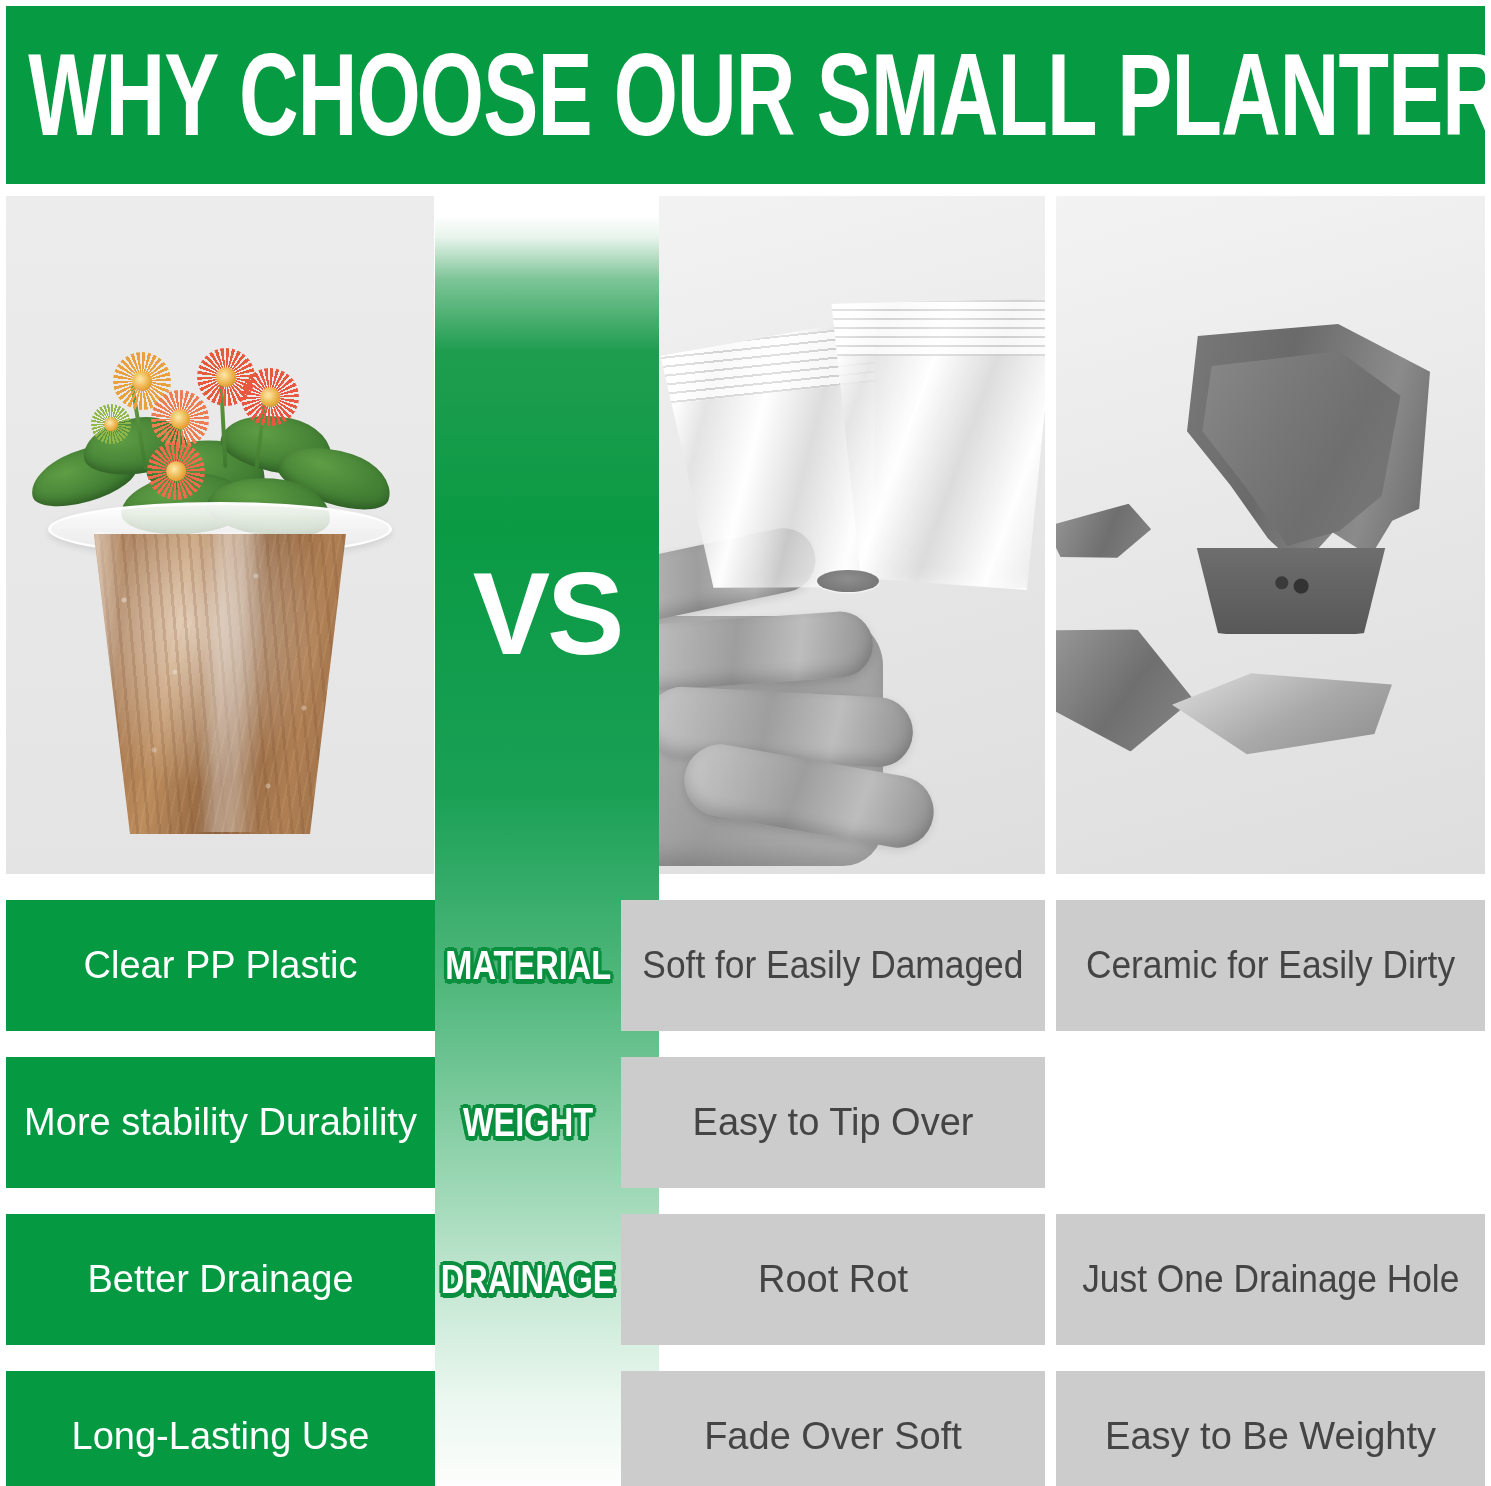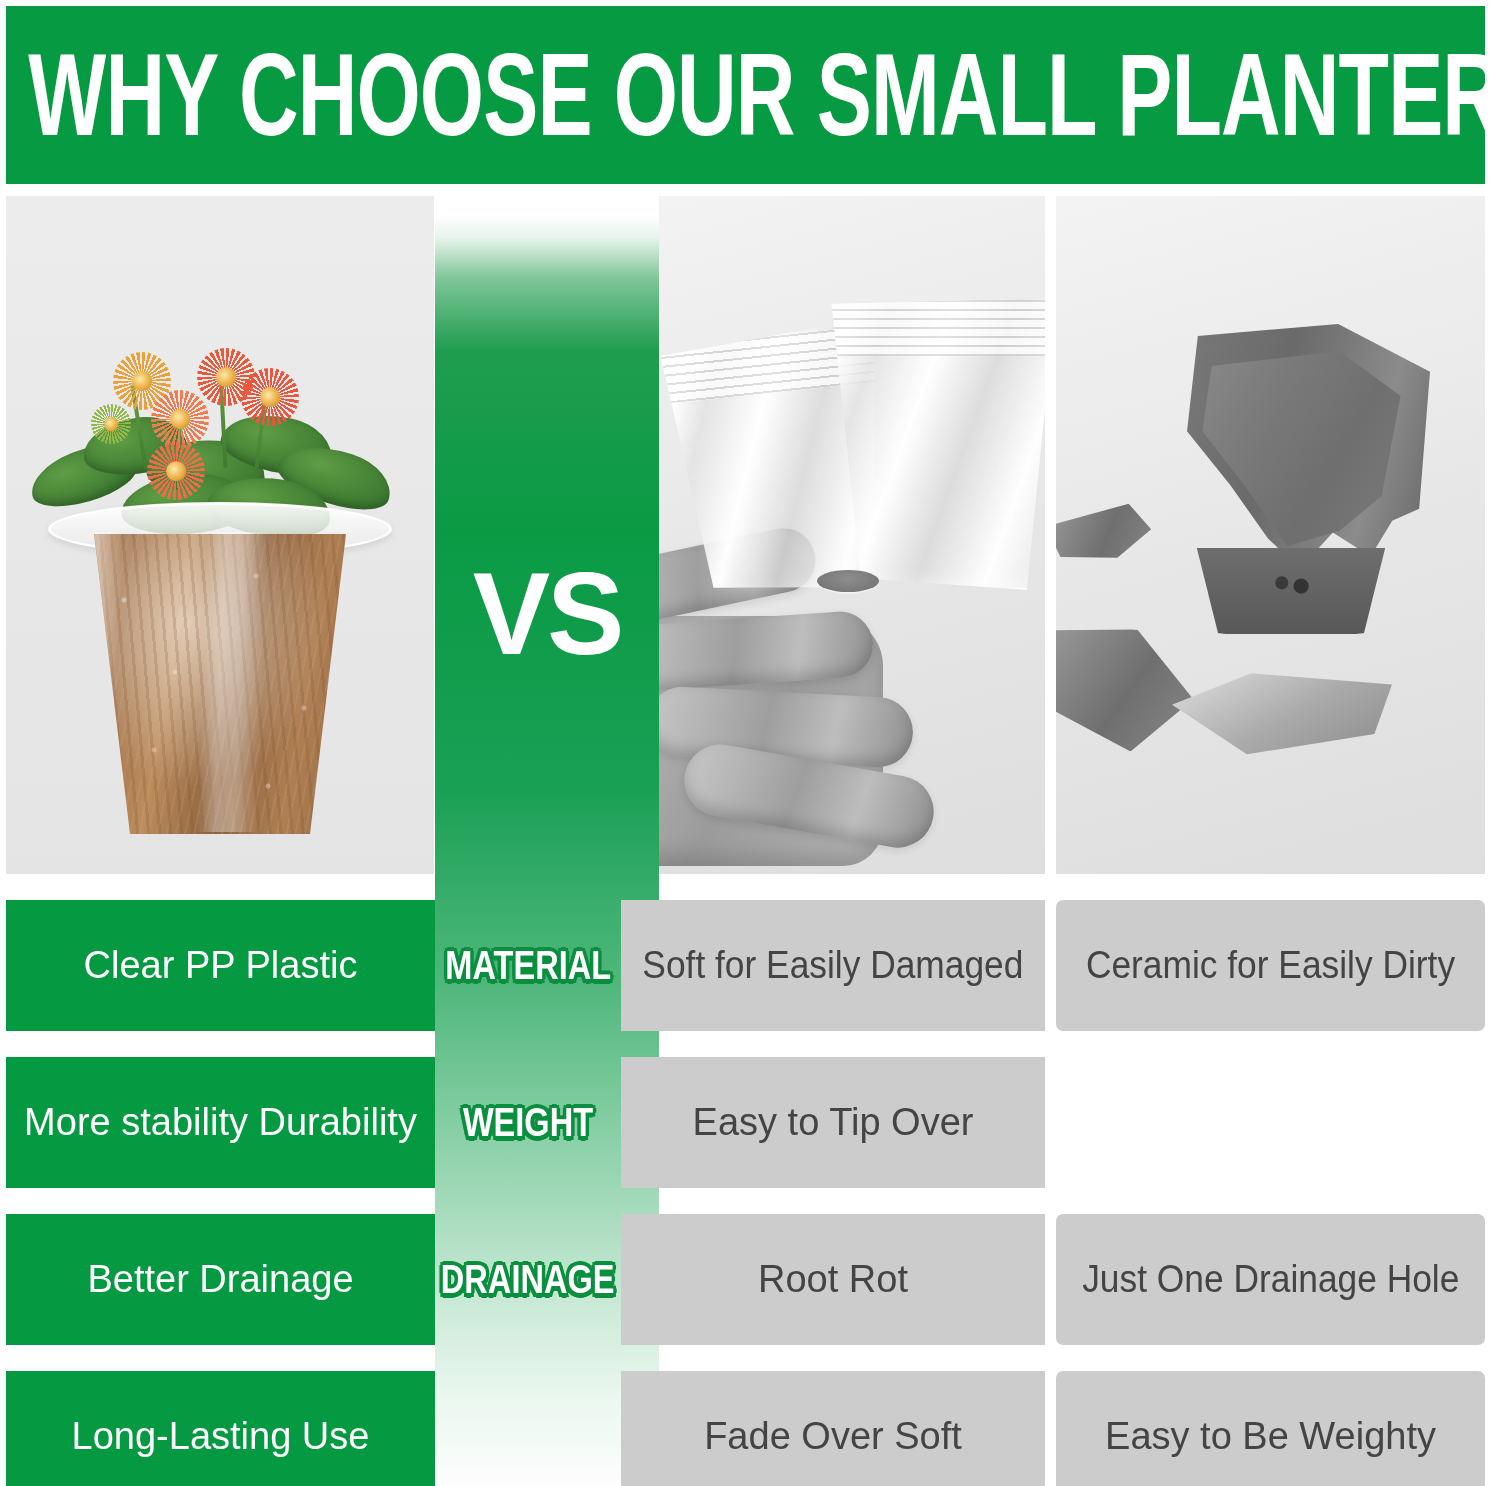--- a/index.html
+++ b/index.html
@@ -301,21 +301,20 @@
     left:621px; width:424px;
     background:#cccccc;
     color:#444444;
     font-size:38px;
   }
   .cell-c {
     left:1056px; width:429px;
     background:#cccccc;
     color:#444444;
     font-size:38px;
-    border-radius:7px;
   }
   .squeeze { transform:scaleX(0.93); white-space:nowrap; }
   .squeeze-hard { transform:scaleX(0.80); white-space:nowrap; }
 </style>
 </head>
 <body>
 
 <div id="page">
 
   <div class="banner">

